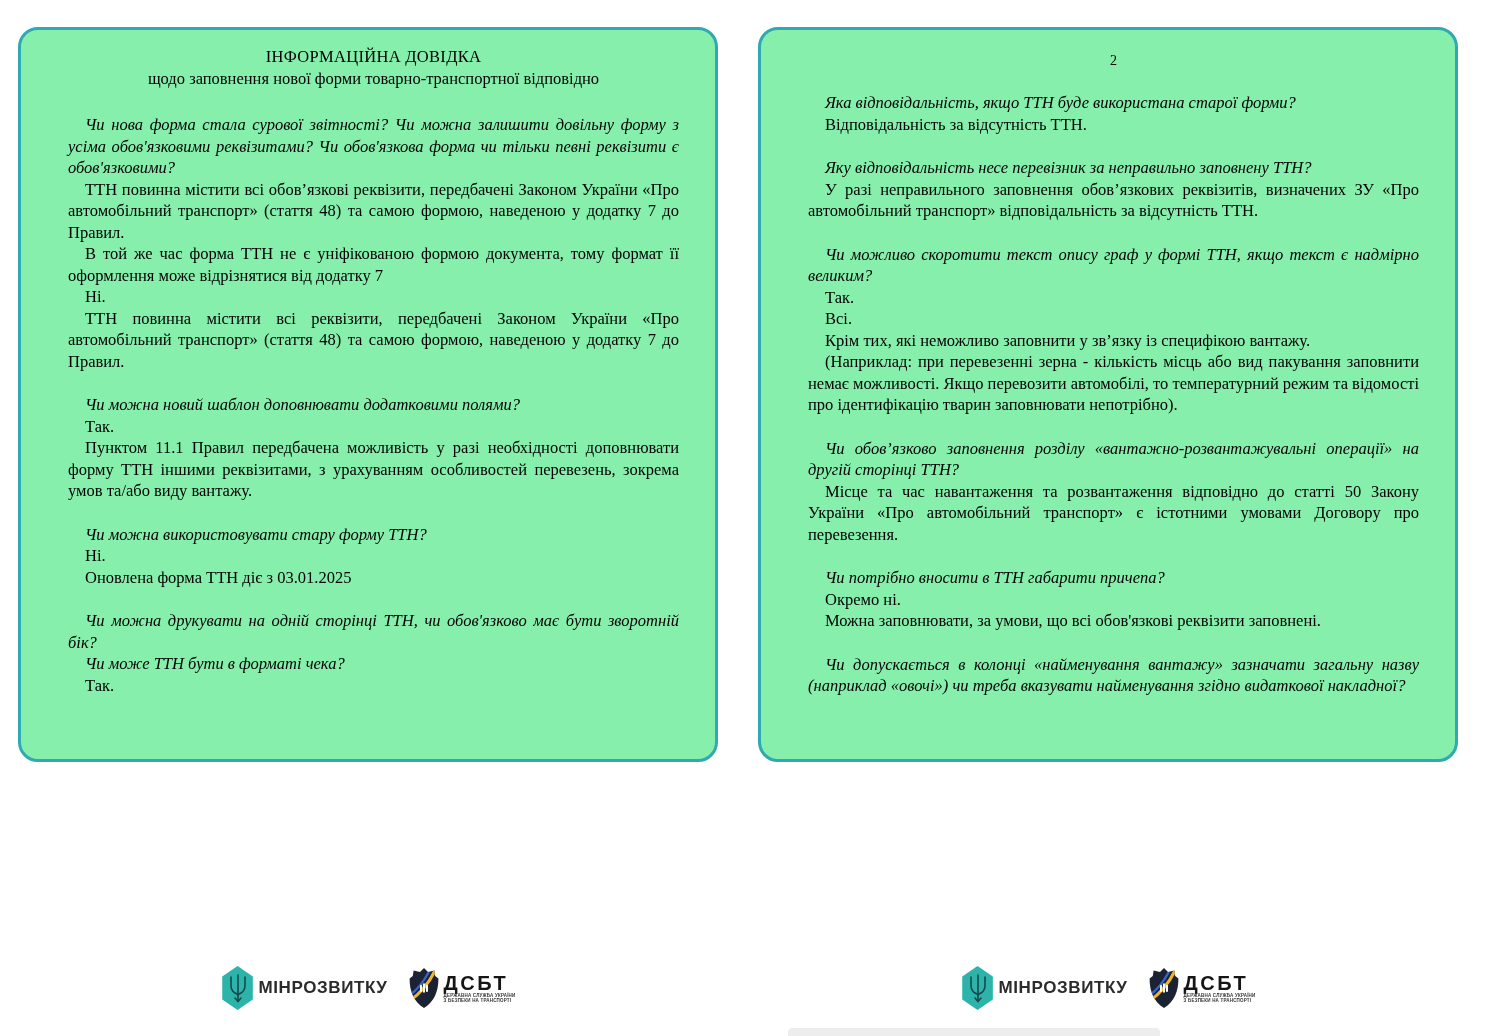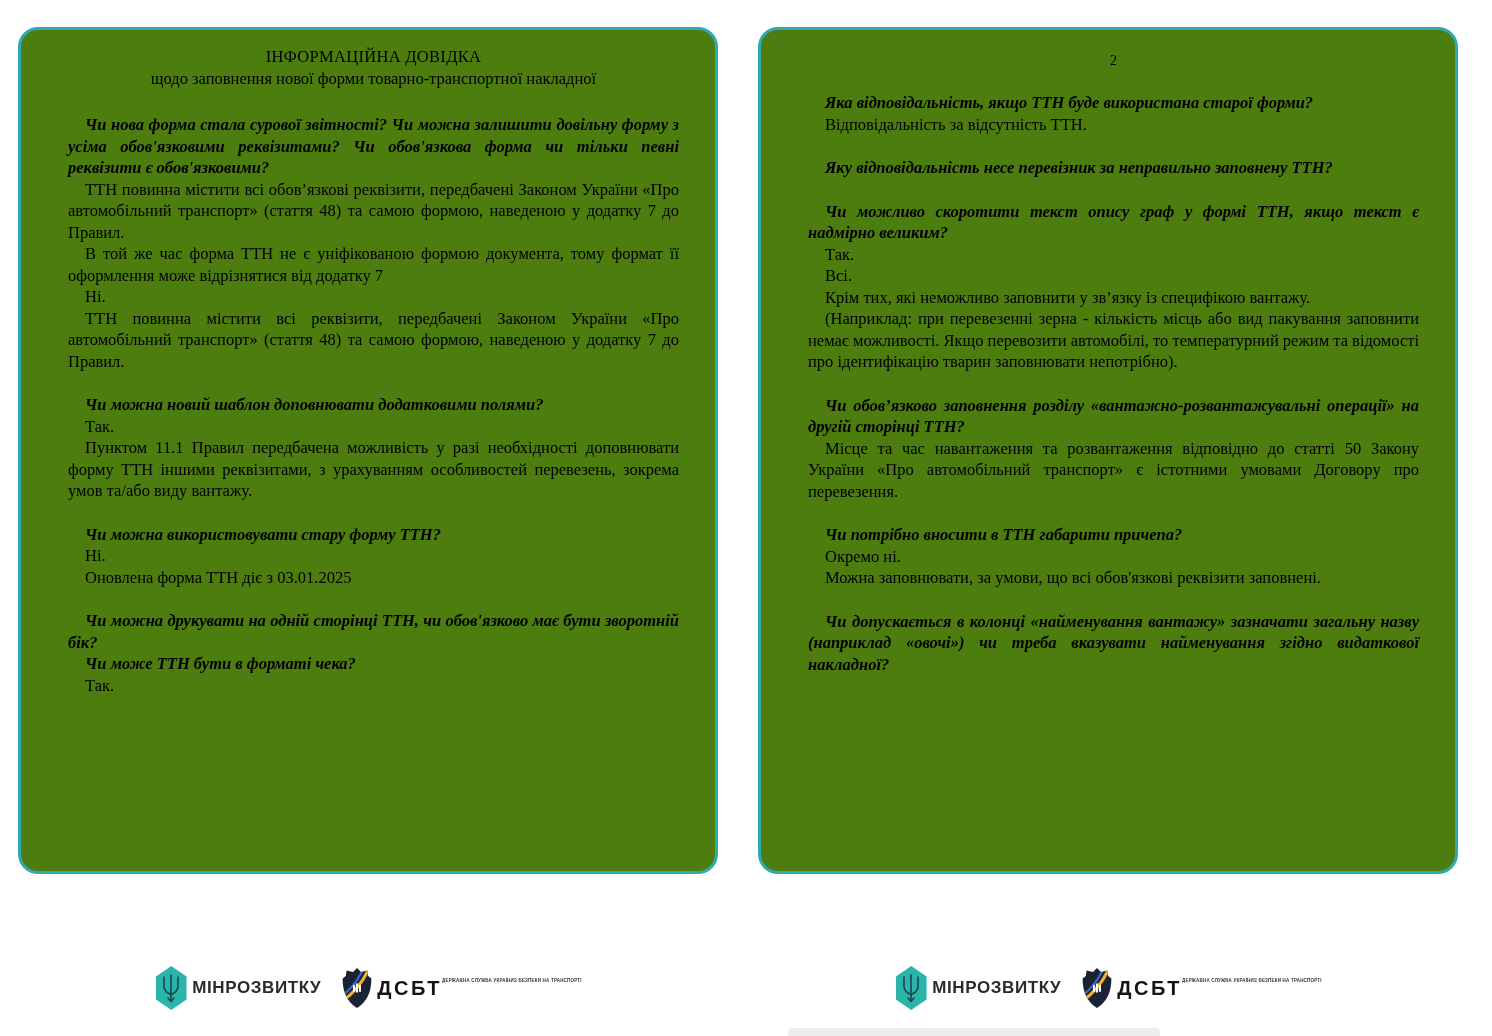--- a/index.html
+++ b/index.html
@@ -8,22 +8,22 @@
     width: 1492px; height: 1036px;
     position: relative;
     font-family: "Liberation Serif", serif;
     color: #000;
     overflow: hidden;
   }
   .page-card {
     position: absolute;
     top: 27px;
     width: 700px;
-    height: 847px;
-    background: #4d7c0f;
+    height: 735px;
+    background: #86efac;
     border: 3px solid #2fa9b2;
     border-radius: 20px;
     padding: 16px 36px 10px 47px;
     overflow: hidden;
   }
   .page-card.left  { left: 18px; }
   .page-card.right { left: 758px; }
 
   .doc-title {
     text-align: center;
@@ -42,21 +42,21 @@
     font-size: 14px;
     line-height: 18px;
     margin: 6px 0 14px 0;
   }
   .para {
     font-size: 16.5px;
     line-height: 21.5px;
     text-align: justify;
     text-indent: 17px;
   }
-  .para.q { font-weight: 700; font-style: italic; }
+  .para.q { font-weight: 400; font-style: italic; }
   .para.gap { margin-top: 22px; }
 
   .footer-logos {
     position: absolute;
     top: 958px;
     width: 700px;
     height: 60px;
     display: flex;
     align-items: center;
     justify-content: center;
@@ -75,21 +75,21 @@
   }
   .minrozvytku-label {
     font-size: 17px;
     font-weight: 700;
     letter-spacing: 0.6px;
     color: #2b2b2b;
     margin-right: 16px;
     white-space: nowrap;
   }
   .shield-wrap { width: 32px; height: 48px; flex: 0 0 auto; }
-  .dsbt-text-block { display: flex; flex-direction: row; justify-content: center; text-align: right; }
+  .dsbt-text-block { display: flex; flex-direction: column; justify-content: center; }
   .dsbt-label {
     font-size: 20px;
     font-weight: 700;
     letter-spacing: 2.5px;
     color: #151515;
     line-height: 20px;
   }
   .dsbt-sub {
     font-size: 4.5px;
     line-height: 5.5px;
@@ -104,21 +104,21 @@
     width: 372px; height: 8px;
     background: #ededed;
     border-radius: 4px 4px 0 0;
   }
 </style>
 </head>
 <body>
 
 <div class="page-card left">
   <div class="doc-title">ІНФОРМАЦІЙНА ДОВІДКА</div>
-  <div class="doc-subtitle">щодо заповнення нової форми товарно-транспортної накладної</div>
+  <div class="doc-subtitle">щодо заповнення нової форми товарно-транспортної відповідно</div>
   <div>
       <div class="para q gap">Чи нова форма стала сурової звітності? Чи можна залишити довільну форму з усіма обов'язковими реквізитами? Чи обов'язкова форма чи тільки певні реквізити є обов'язковими?</div>
       <div class="para">ТТН повинна містити всі обов’язкові реквізити, передбачені Законом України «Про автомобільний транспорт» (стаття 48) та самою формою, наведеною у додатку 7 до Правил.</div>
       <div class="para">В той же час форма ТТН не є уніфікованою формою документа, тому формат її оформлення може відрізнятися від додатку 7</div>
       <div class="para">Ні.</div>
       <div class="para">ТТН повинна містити всі реквізити, передбачені Законом України «Про автомобільний транспорт» (стаття 48) та самою формою, наведеною у додатку 7 до Правил.</div>
       <div class="para q gap">Чи можна новий шаблон доповнювати додатковими полями?</div>
       <div class="para">Так.</div>
       <div class="para">Пунктом 11.1 Правил передбачена можливість у разі необхідності доповнювати форму ТТН іншими реквізитами, з урахуванням особливостей перевезень, зокрема умов та/або виду вантажу.</div>
       <div class="para q gap">Чи можна використовувати стару форму ТТН?</div>
@@ -129,20 +129,21 @@
       <div class="para">Так.</div>
     </div>
 </div>
 
 <div class="page-card right">
   <div class="page-number">2</div>
   <div>
       <div class="para q gap">Яка відповідальність, якщо ТТН буде використана старої форми?</div>
       <div class="para">Відповідальність за відсутність ТТН.</div>
       <div class="para q gap">Яку відповідальність несе перевізник за неправильно заповнену ТТН?</div>
+      <div class="para">У разі неправильного заповнення обов’язкових реквізитів, визначених ЗУ «Про автомобільний транспорт» відповідальність за відсутність ТТН.</div>
       <div class="para q gap">Чи можливо скоротити текст опису граф у формі ТТН, якщо текст є надмірно великим?</div>
       <div class="para">Так.</div>
       <div class="para">Всі.</div>
       <div class="para">Крім тих, які неможливо заповнити у зв’язку із специфікою вантажу.</div>
       <div class="para">(Наприклад: при перевезенні зерна - кількість місць або вид пакування заповнити немає можливості. Якщо перевозити автомобілі, то температурний режим та відомості про ідентифікацію тварин заповнювати непотрібно).</div>
       <div class="para q gap">Чи обов’язково заповнення розділу «вантажно-розвантажувальні операції» на другій сторінці ТТН?</div>
       <div class="para">Місце та час навантаження та розвантаження відповідно до статті 50 Закону України «Про автомобільний транспорт» є істотними умовами Договору про перевезення.</div>
       <div class="para q gap">Чи потрібно вносити в ТТН габарити причепа?</div>
       <div class="para">Окремо ні.</div>
       <div class="para">Можна заповнювати, за умови, що всі обов'язкові реквізити заповнені.</div>

